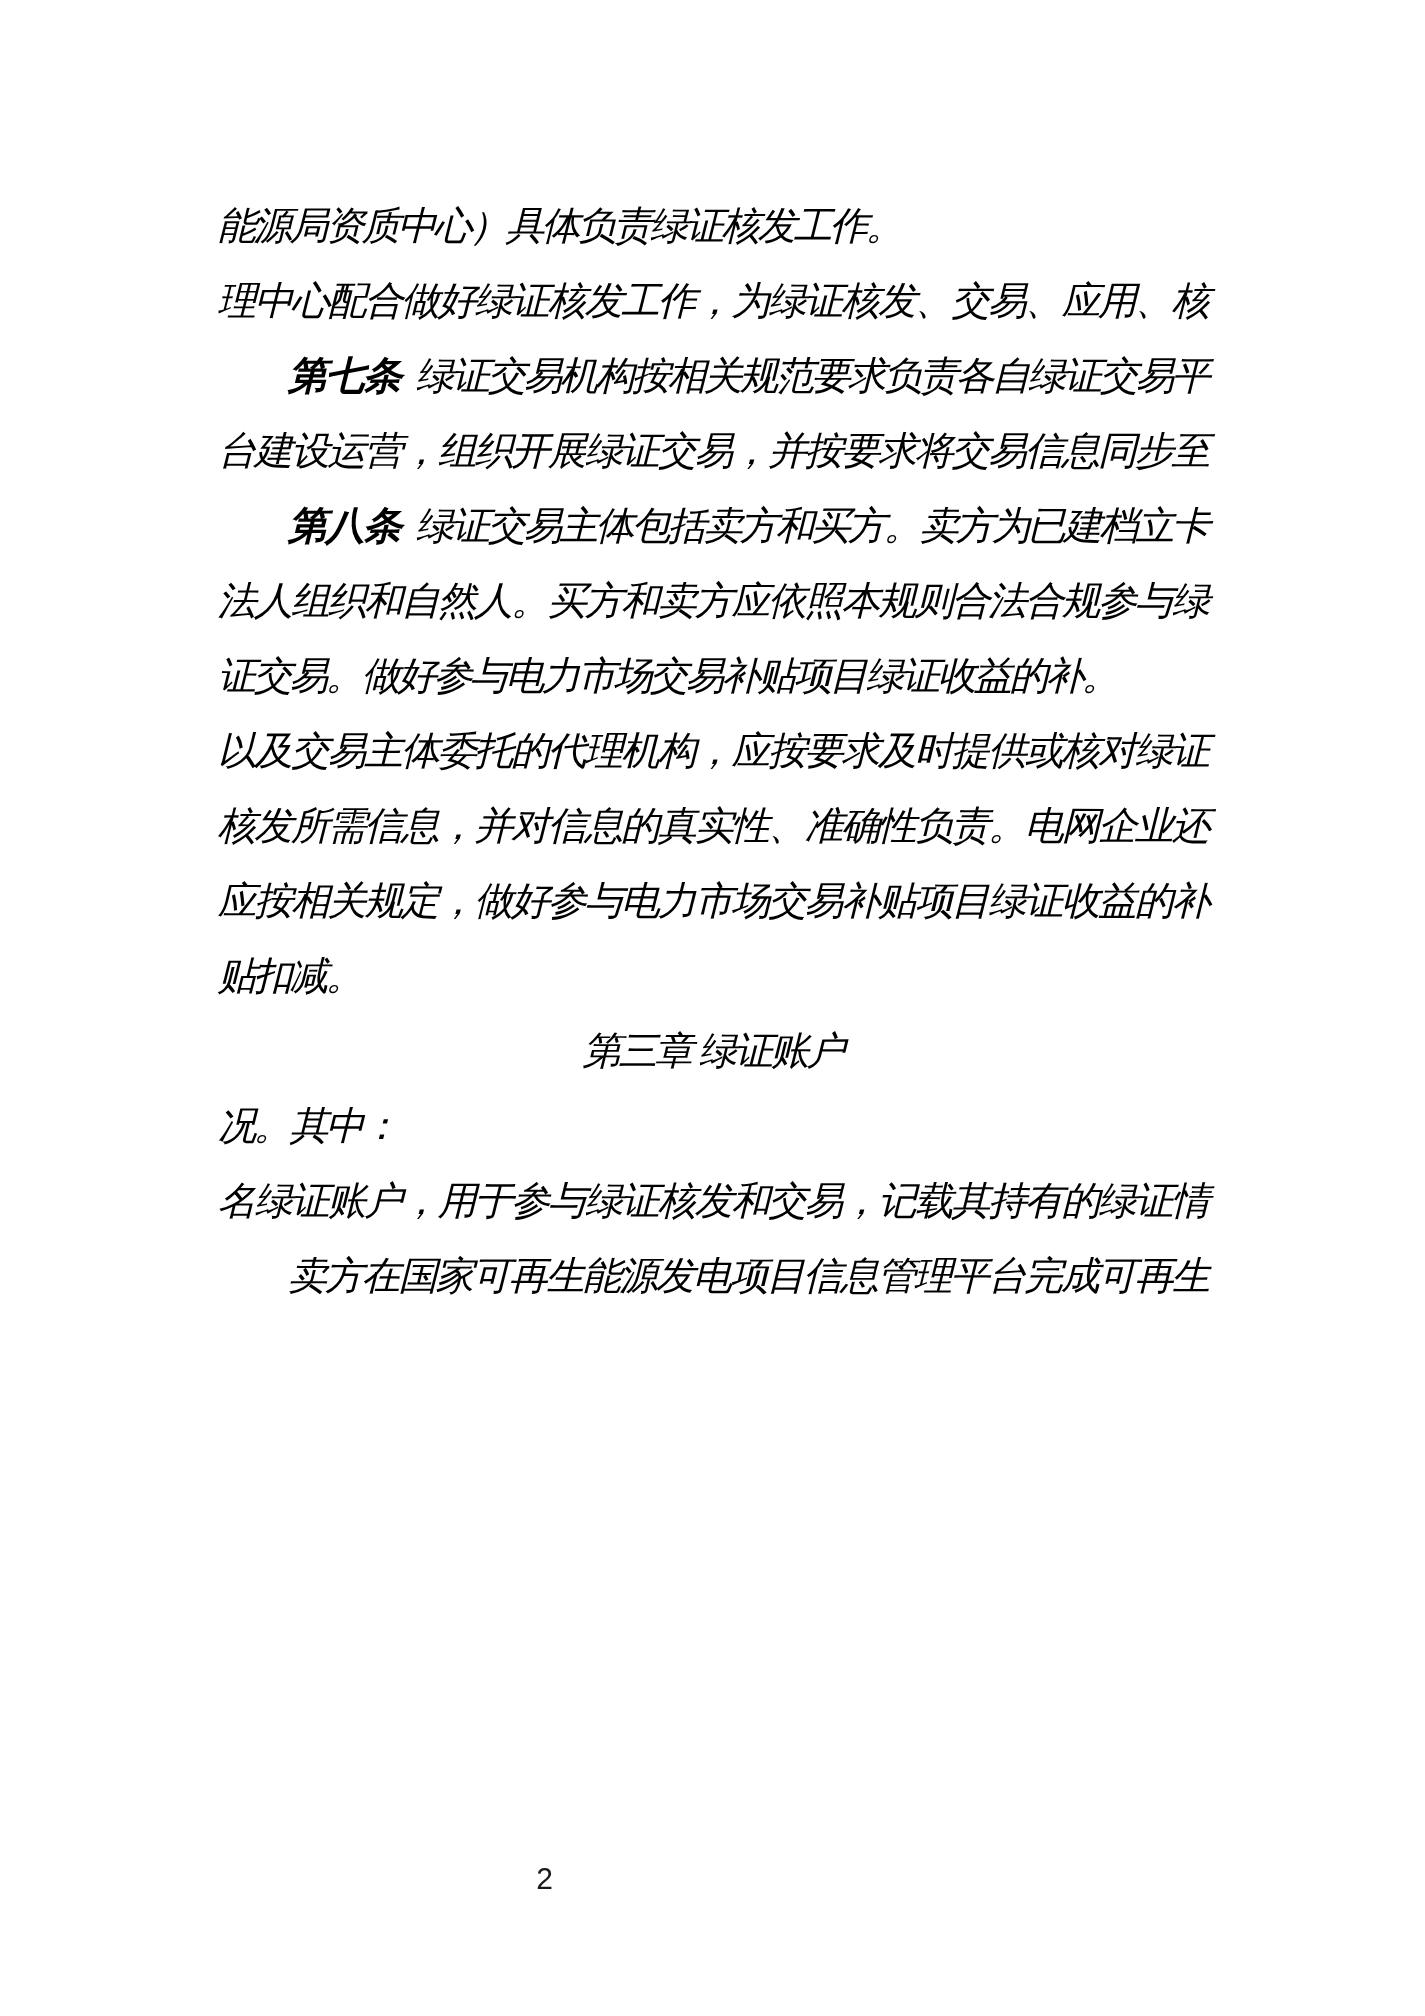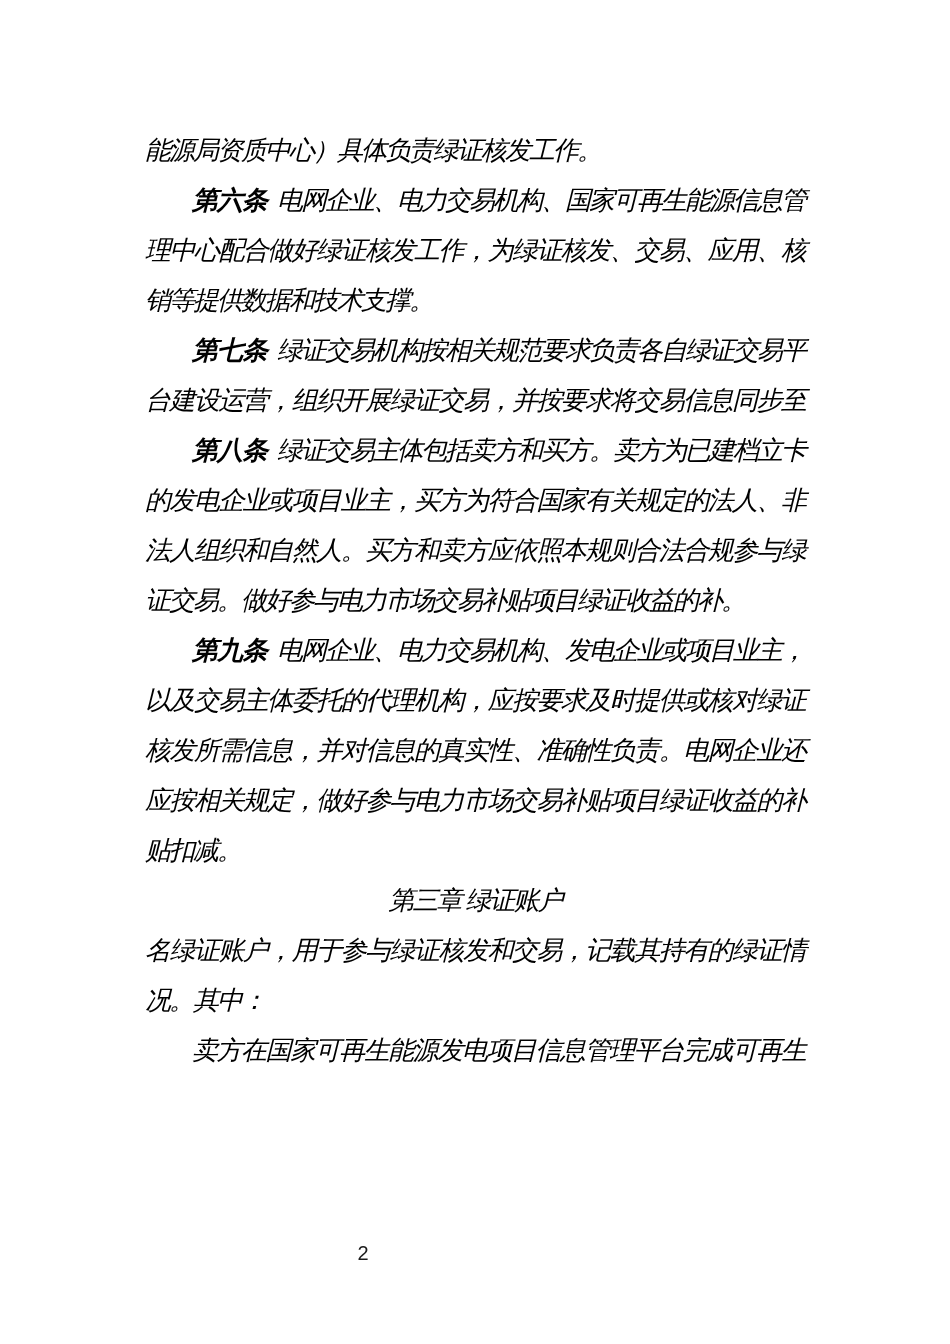--- a/index.html
+++ b/index.html
@@ -70,33 +70,29 @@
     letter-spacing: 0;
     color: #1a1a1a;
   }
 </style>
 </head>
 <body>
 
 <div class="doc-page">
   <main class="doc-body">
       <div class="line last">能源局资质中心）具体负责绿证核发工作。</div>
-      <div class="line first"><span class="article-label">第六条</span>电网企业、电力交易机构、国家可再生能源信息管</div>
       <div class="line mid">理中心配合做好绿证核发工作，为绿证核发、交易、应用、核</div>
-      <div class="line last">销等提供数据和技术支撑。</div>
       <div class="line first"><span class="article-label">第七条</span>绿证交易机构按相关规范要求负责各自绿证交易平</div>
       <div class="line mid">台建设运营，组织开展绿证交易，并按要求将交易信息同步至</div>
       <div class="line first"><span class="article-label">第八条</span>绿证交易主体包括卖方和买方。卖方为已建档立卡</div>
-      <div class="line mid">的发电企业或项目业主，买方为符合国家有关规定的法人、非</div>
       <div class="line mid">法人组织和自然人。买方和卖方应依照本规则合法合规参与绿</div>
       <div class="line last">证交易。做好参与电力市场交易补贴项目绿证收益的补。</div>
-      <div class="line first"><span class="article-label">第九条</span>电网企业、电力交易机构、发电企业或项目业主，</div>
       <div class="line mid">以及交易主体委托的代理机构，应按要求及时提供或核对绿证</div>
       <div class="line mid">核发所需信息，并对信息的真实性、准确性负责。电网企业还</div>
       <div class="line mid">应按相关规定，做好参与电力市场交易补贴项目绿证收益的补</div>
       <div class="line last">贴扣减。</div>
       <div class="line heading">第三章 绿证账户</div>
+      <div class="line last">况。其中：</div>
       <div class="line mid">名绿证账户，用于参与绿证核发和交易，记载其持有的绿证情</div>
-      <div class="line last">况。其中：</div>
       <div class="line first">卖方在国家可再生能源发电项目信息管理平台完成可再生</div>
     </main>
   <div class="page-number">2</div>
 </div>
 
 </body></html>

